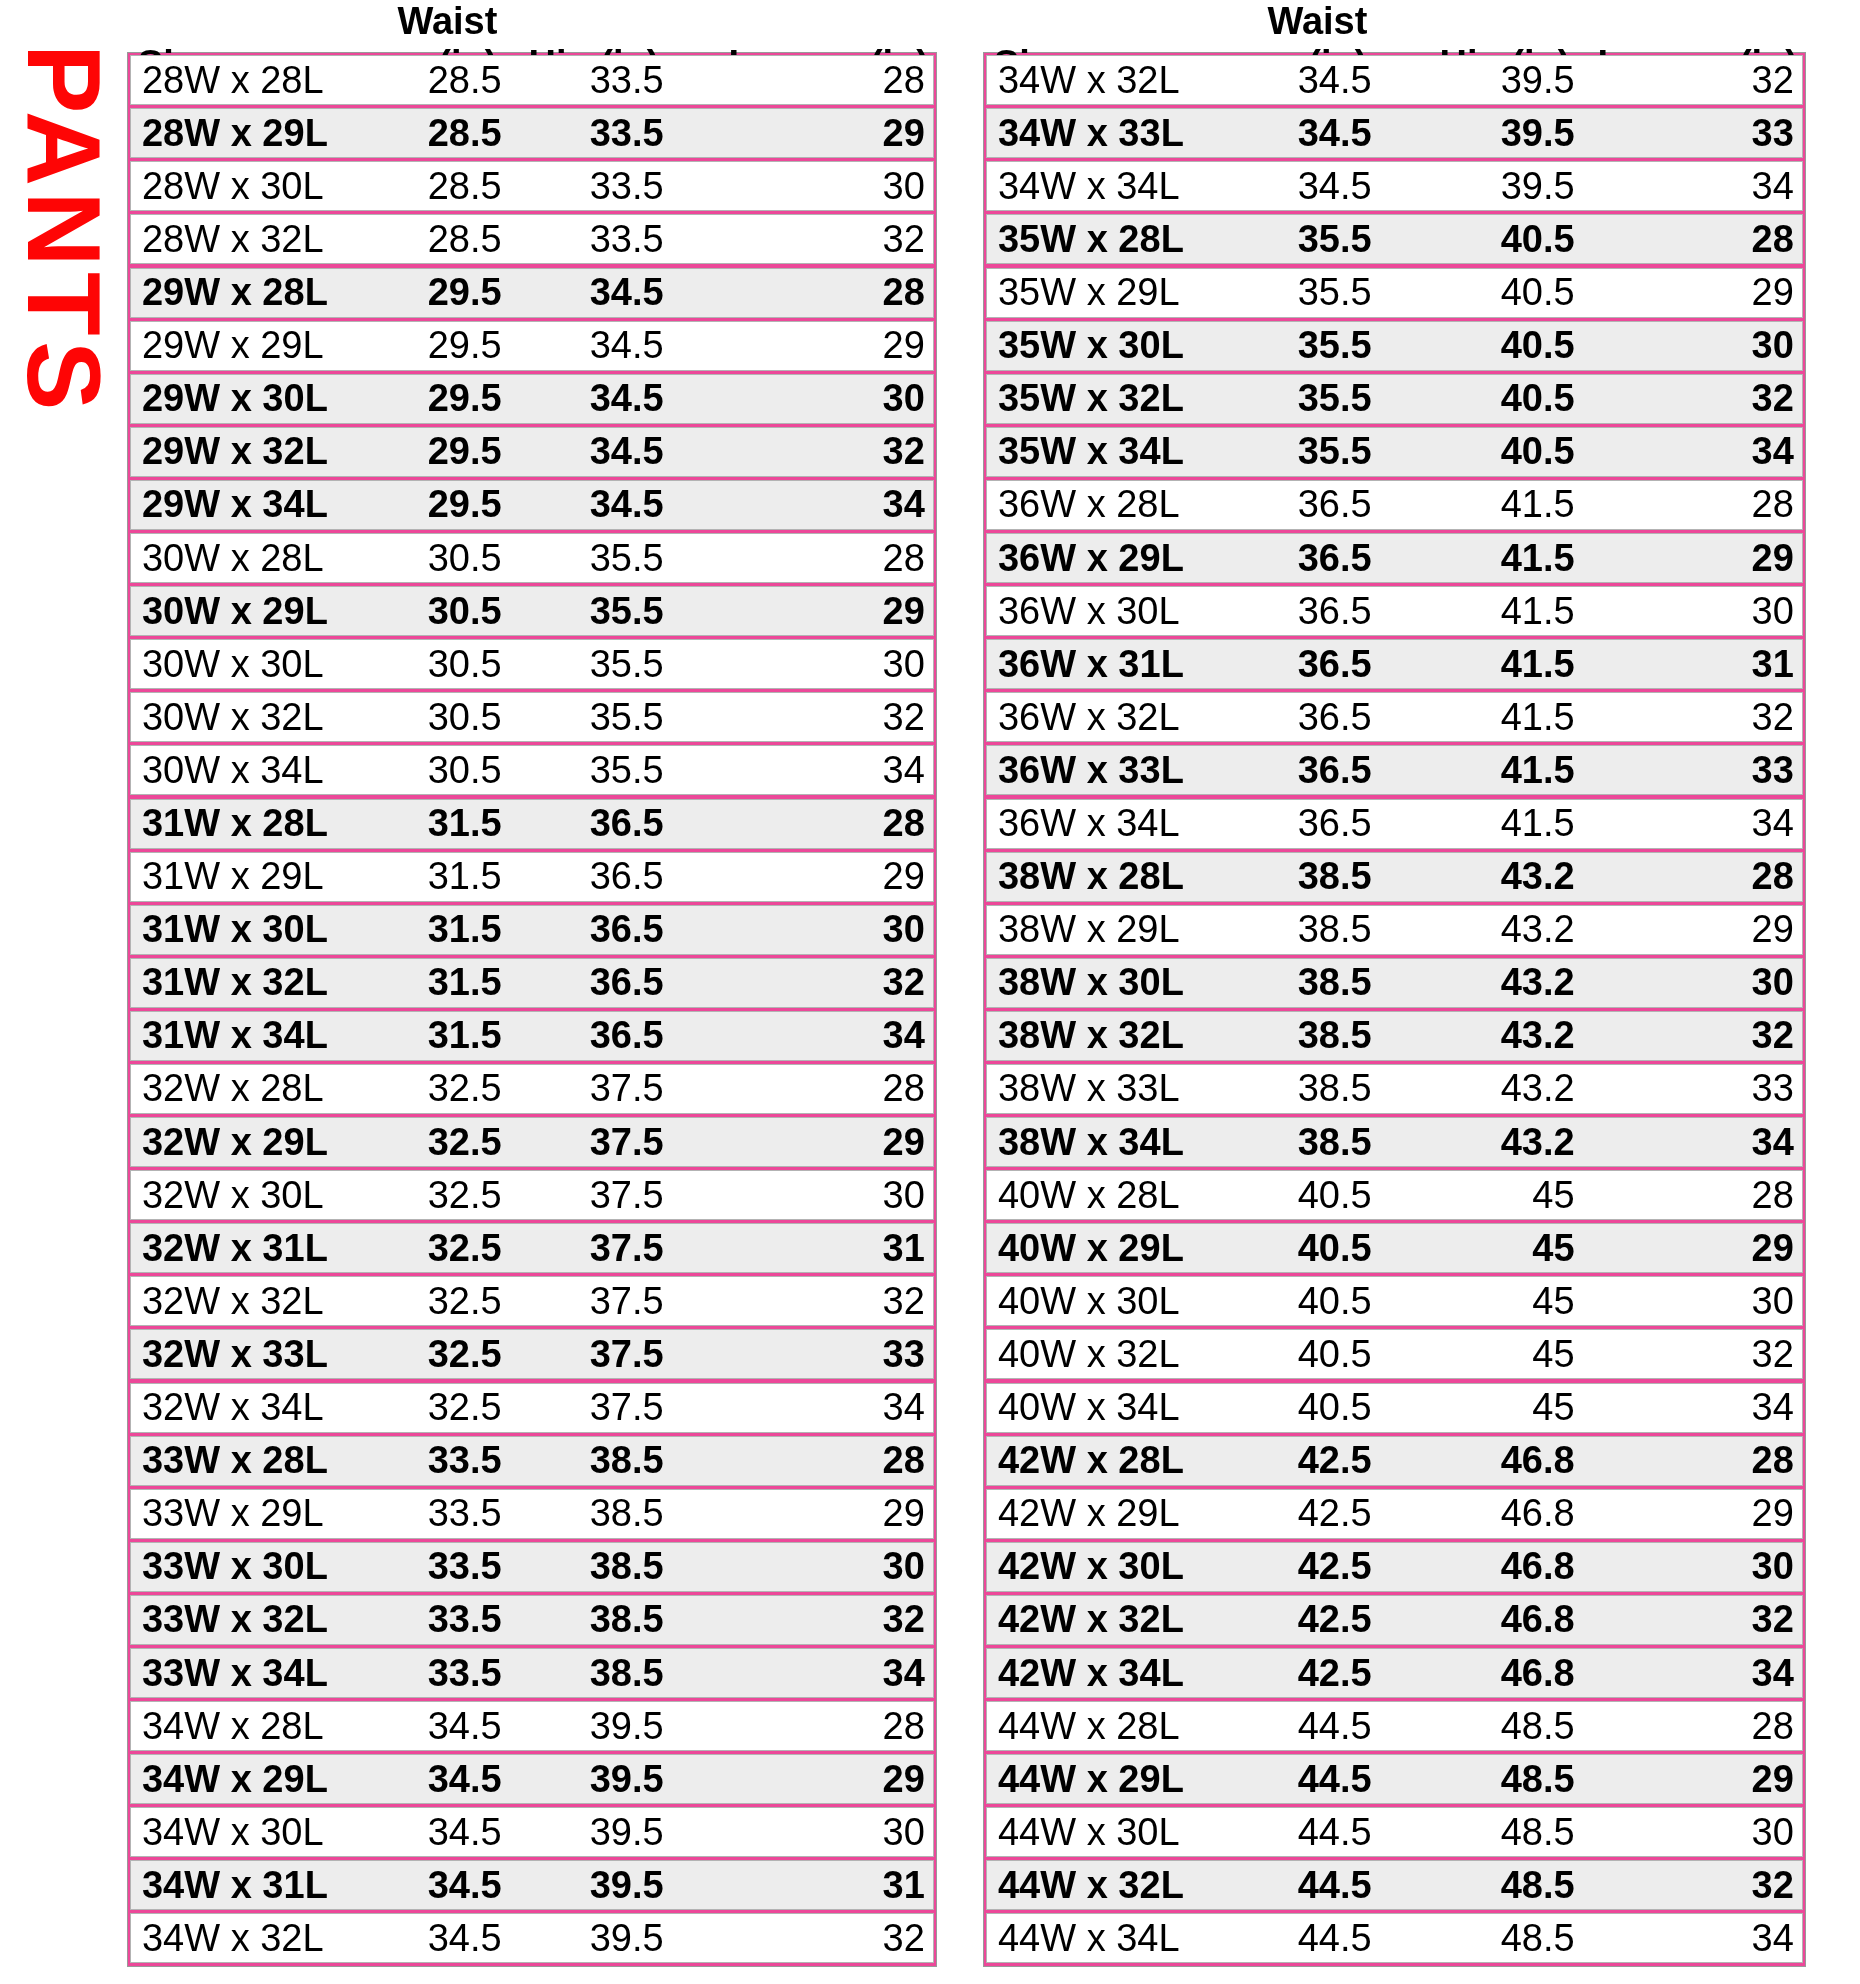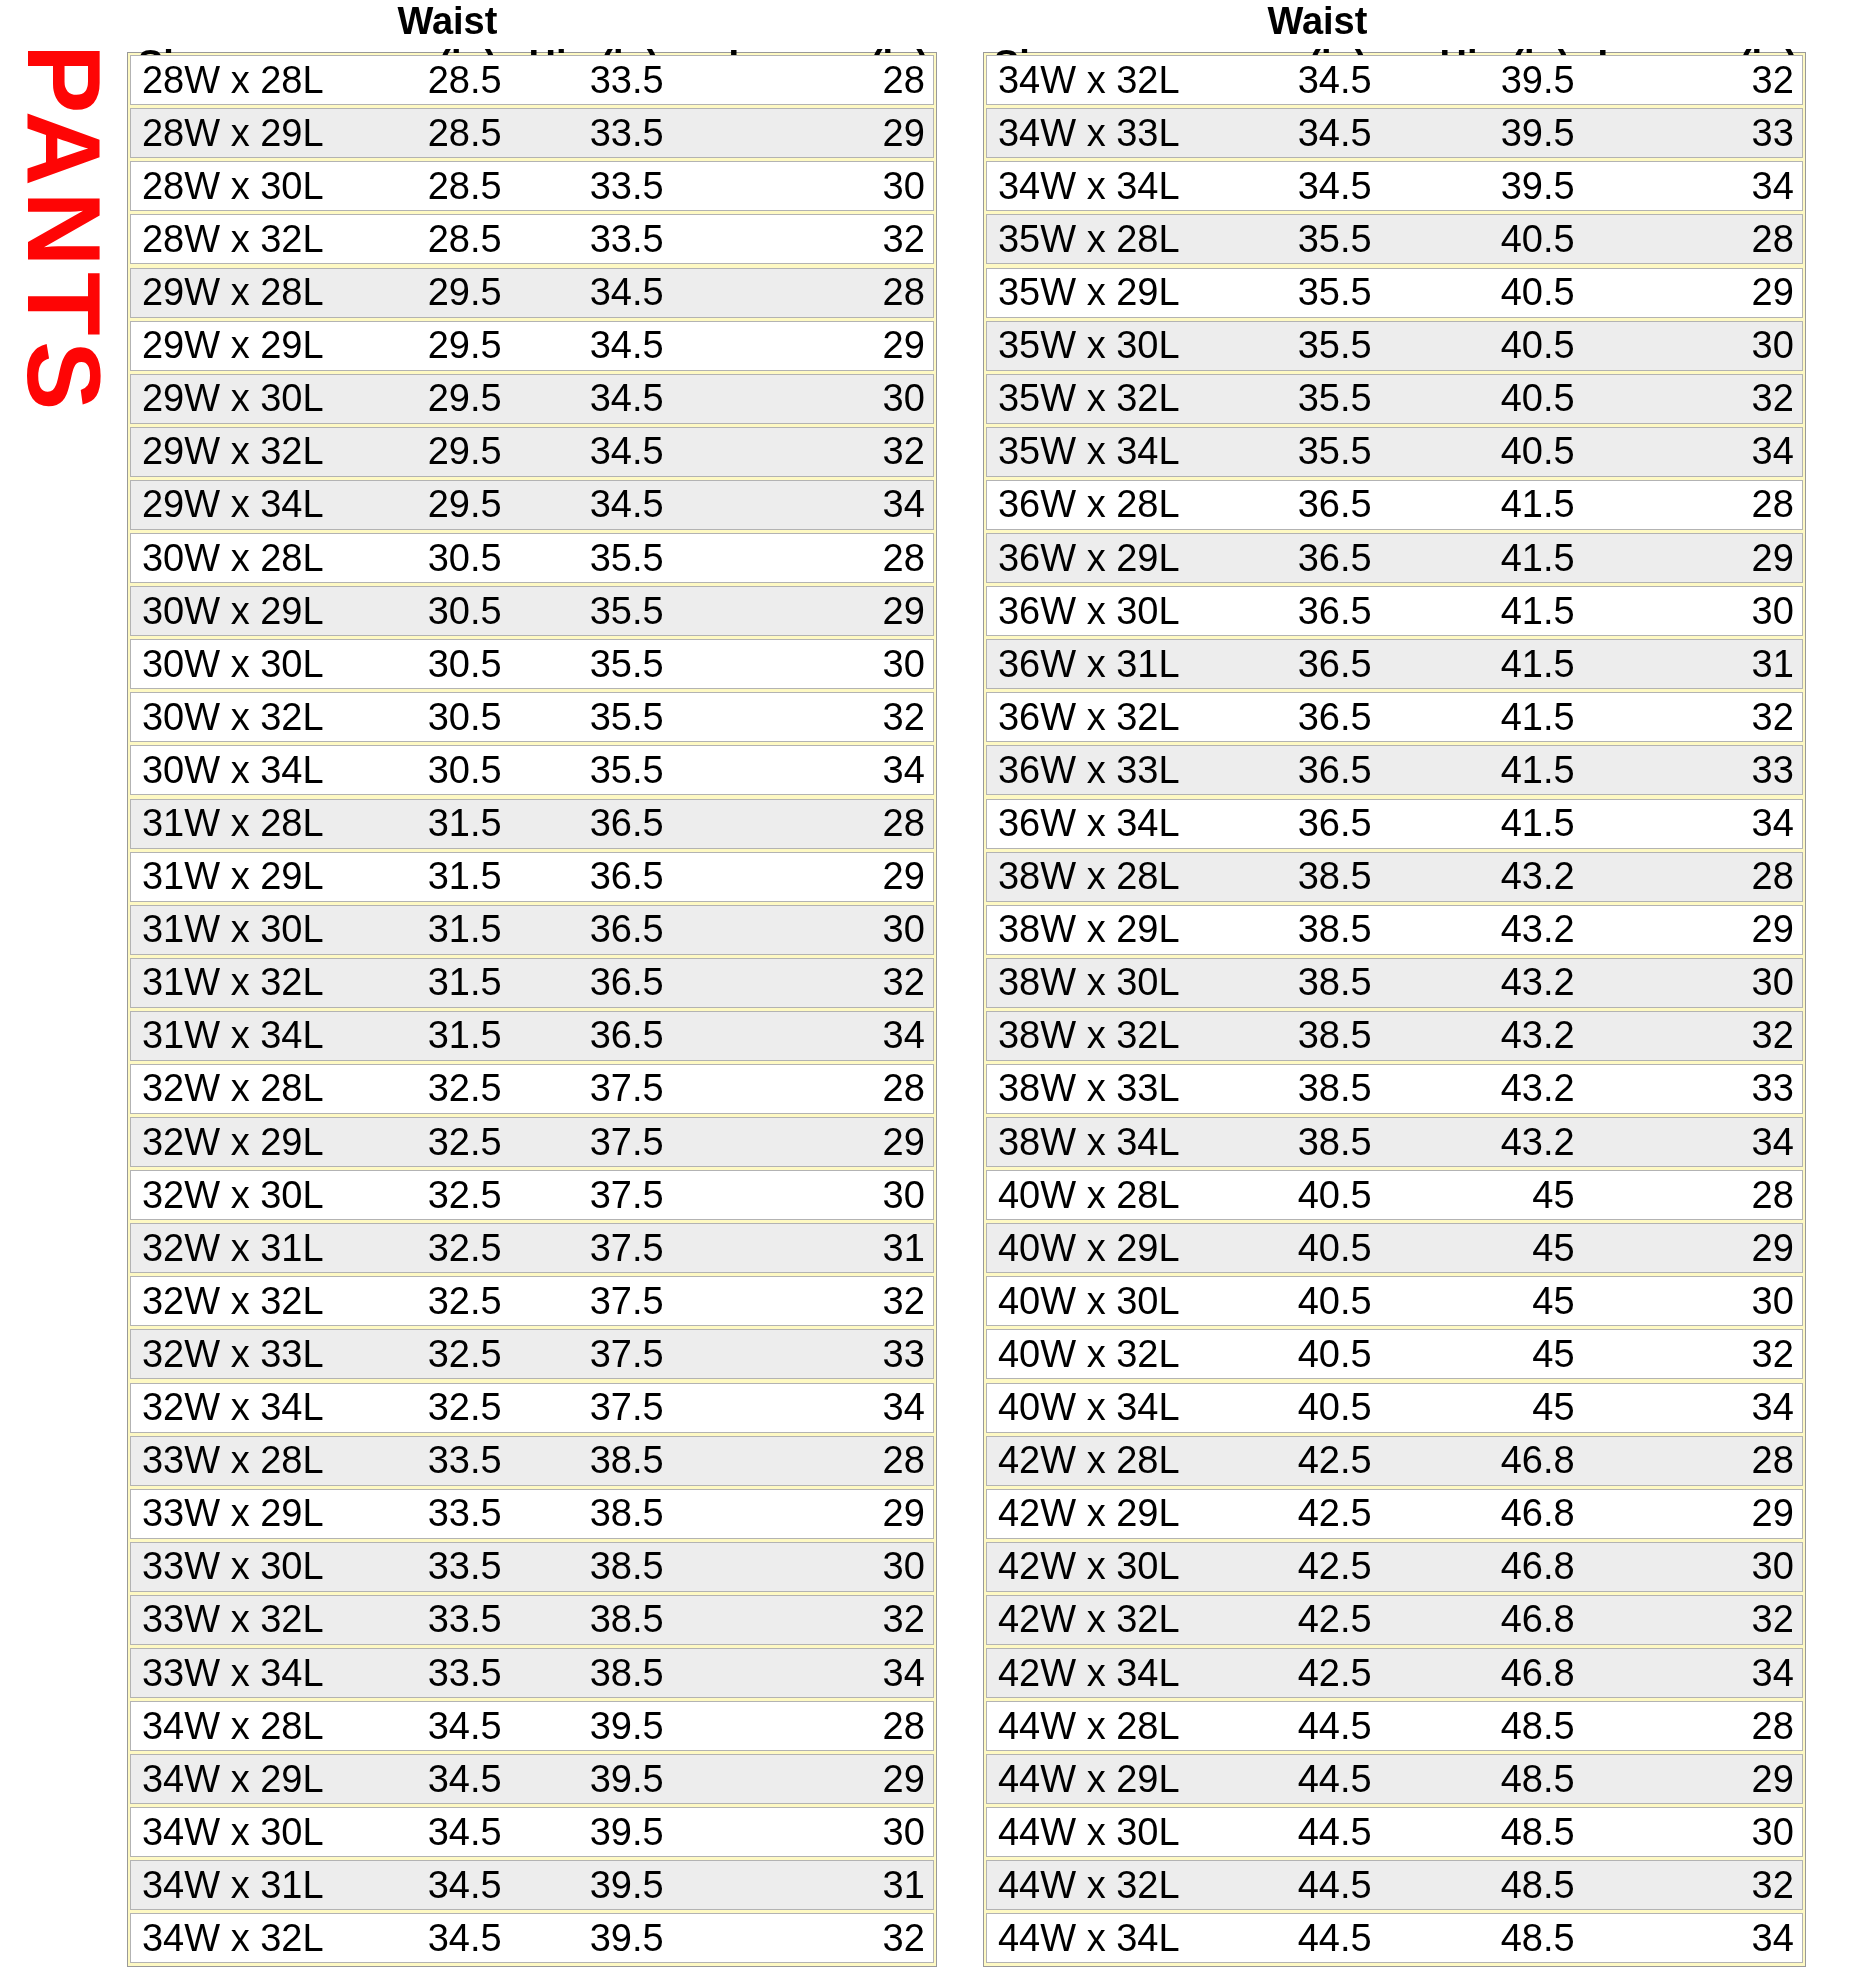--- a/index.html
+++ b/index.html
@@ -28,32 +28,32 @@
   .grid{display:grid;}
   .left .grid{grid-template-columns:202px 172px 162px auto;}
   .right .grid{grid-template-columns:216px 172px 203px auto;}
   .thead{
     height:52px;box-sizing:border-box;align-items:end;padding-bottom:6.3px;
     font-weight:bold;font-size:38px;
   }
   .tbox{
     box-sizing:border-box;
     border:1.8px solid var(--table-border);
-    background:#fef9c3;
+    background:#ec4899;
     padding:2.2px;
     display:flex;flex-direction:column;gap:3.1px;
   }
   .row{
     height:48px;box-sizing:content-box;
     border:1.3px solid var(--row-border);
     background:var(--row-plain);
     align-items:center;
     font-size:38px;
   }
-  .row.shaded{background:var(--row-shaded);}
+  .row.shaded{background:var(--row-shaded);font-weight:bold;}
   .c-size{text-align:left;padding-left:10.8px;}
   .c-num{text-align:right;padding-right:3.6px;}
   .c-last{text-align:right;padding-right:8px;}
 </style>
 </head>
 <body>
 
 <div class="page">
 
   <span class="pants-text">PANTS</span>

